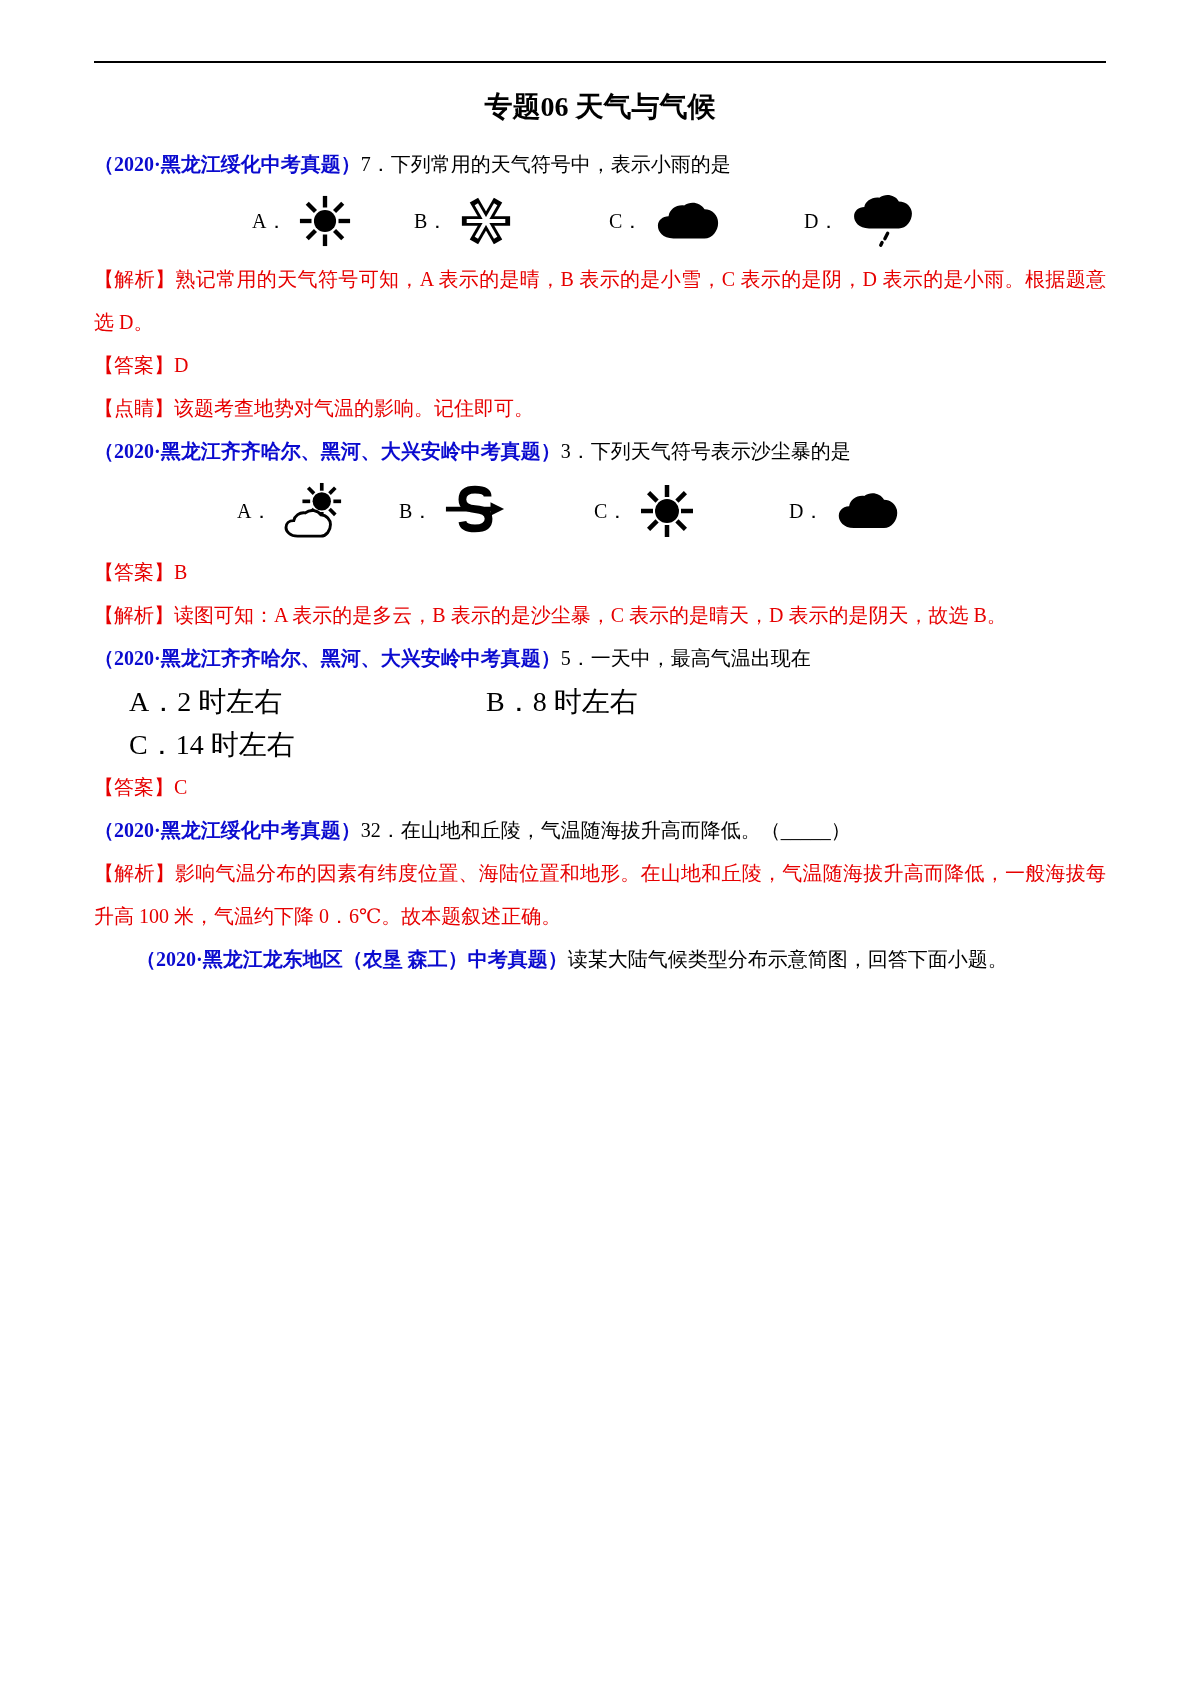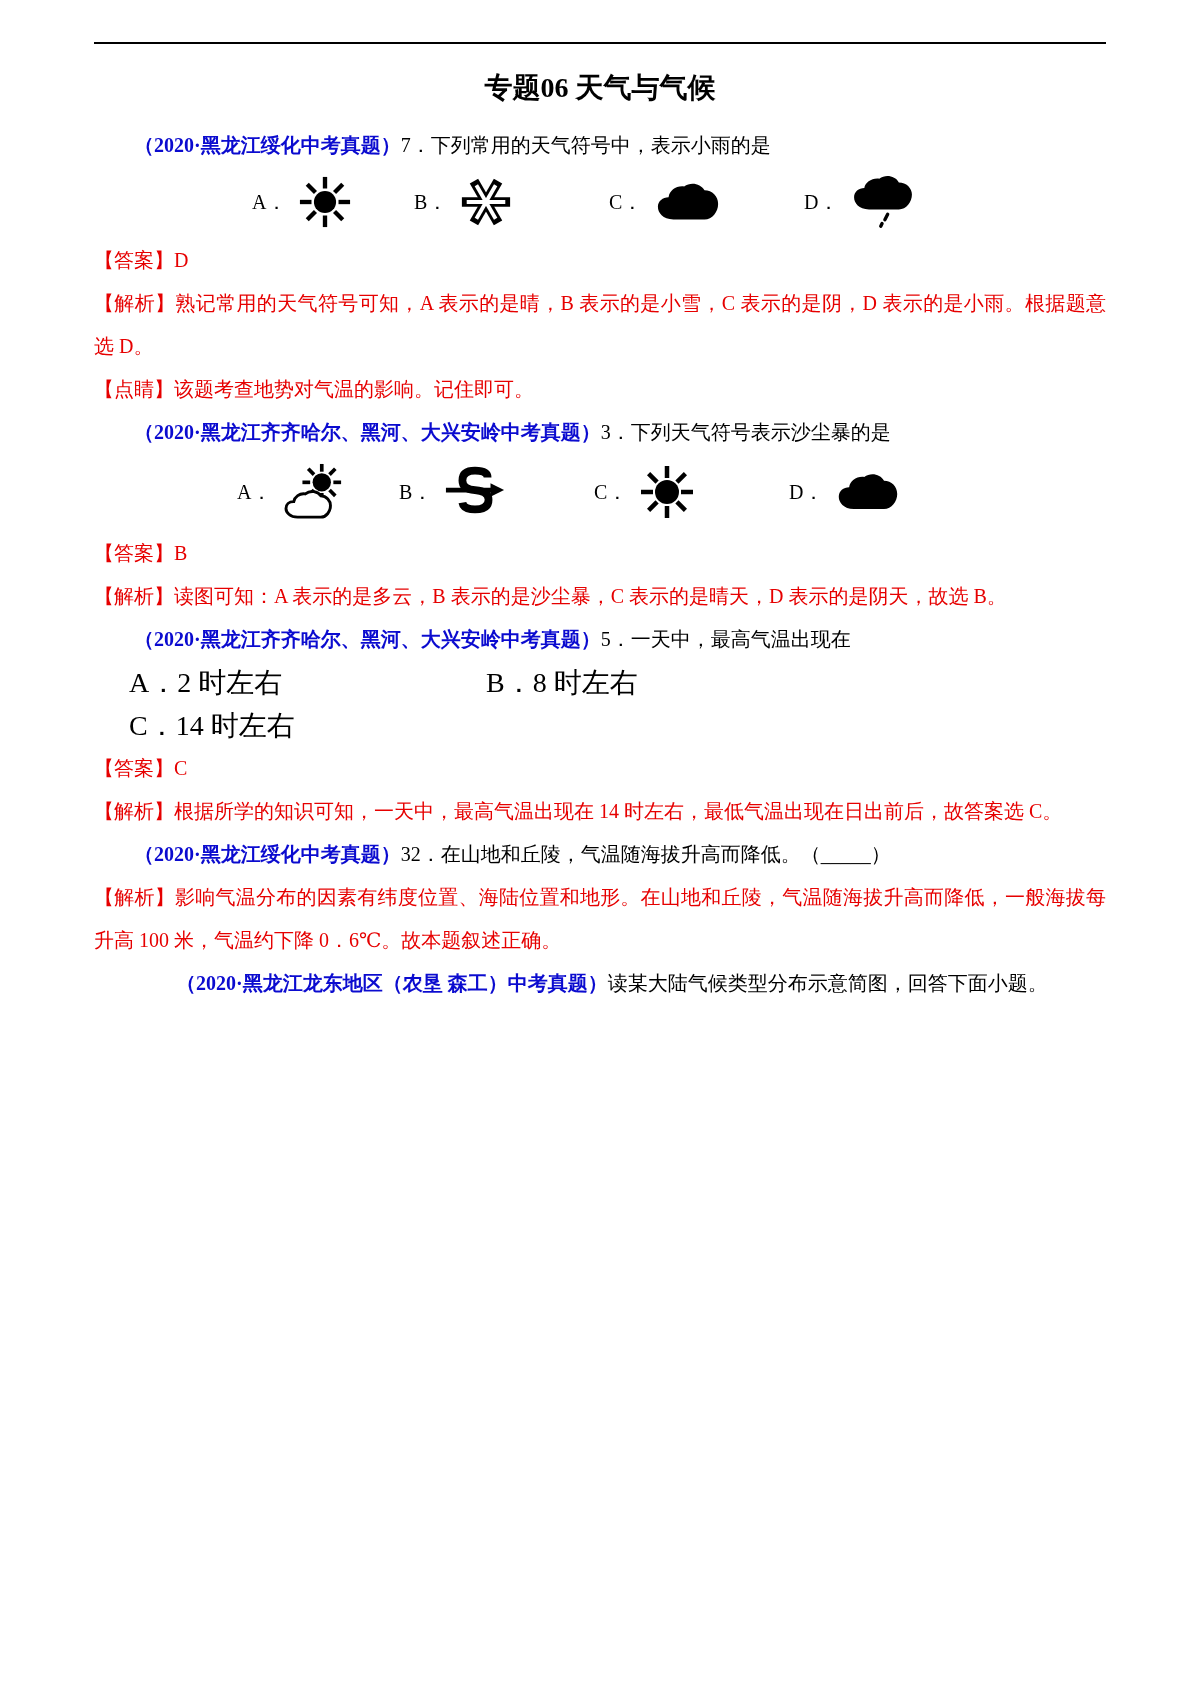--- a/index.html
+++ b/index.html
@@ -7,40 +7,40 @@
   body {
     width: 1200px; height: 1698px;
     background: #ffffff;
     font-family: "Liberation Serif", "DejaVu Serif", serif;
     color: #000;
   }
   .page {
     position: relative;
     width: 1012px;
     margin: 0 auto;
-    padding-top: 42px;
+    padding-top: 61px;
   }
   .top-rule {
     height: 0;
     border-bottom: 2.5px solid #000;
   }
   h1.title {
     font-size: 28px;
     font-weight: bold;
     text-align: center;
     margin: 26px 0 18px 0;
     line-height: 36px;
   }
   p.line {
     font-size: 20px;
     line-height: 43px;
     margin: 0;
     text-align: justify;
   }
-  .src { color: #0b0bcf; font-weight: bold; margin-left: 40px; }
+  .src { color: #0b0bcf; font-weight: bold; }
   .red { color: #e60000; }
   .icon-row {
     position: relative;
     height: 66px;
     margin: 2px 0 4px 0;
   }
   .icon-opt {
     position: absolute;
     top: 0;
     display: flex;
@@ -113,22 +113,22 @@
       <svg class="wicon" width="66" height="56" viewBox="0 0 70 60">
         <path d="M20 38 C9 38 4 31 4 25 C4 19 9 15 15 15 C16 9 23 4 31 5 C38 0 48 2 52 9 C60 9 66 15 66 22 C66 30 60 38 52 38 Z" fill="#000"></path>
         <g stroke="#000" stroke-width="3.6" stroke-linecap="round">
           <line x1="40" y1="43" x2="37" y2="49"></line>
           <line x1="34" y1="53" x2="32.6" y2="56"></line>
         </g>
       </svg>
     </div>
   </div>
 
+  <p class="line red"><span>【解析】</span><span>熟记常用的天气符号可知，A 表示的是晴，B 表示的是小雪，C 表示的是阴，D 表示的是小雨。根据题意选 D。</span></p>
   <p class="line red"><span>【答案】</span><span>D</span></p>
-  <p class="line red"><span>【解析】</span><span>熟记常用的天气符号可知，A 表示的是晴，B 表示的是小雪，C 表示的是阴，D 表示的是小雨。根据题意选 D。</span></p>
   <p class="line red"><span>【点睛】</span><span>该题考查地势对气温的影响。记住即可。</span></p>
 
   <p class="line"><span class="src">（2020·黑龙江齐齐哈尔、黑河、大兴安岭中考真题）</span><span>3．下列天气符号表示沙尘暴的是</span></p>
 
   <div class="icon-row" style="height:72px">
     <div class="icon-opt" style="left:143px;height:72px">
       <span class="opt-label">A．</span>
       <svg class="wicon" width="64" height="58" viewBox="0 0 66 60">
         <g stroke="#000" stroke-width="3.8">
           <line x1="40" y1="1" x2="40" y2="9"></line>
@@ -181,21 +181,20 @@
 
   <p class="line"><span class="src">（2020·黑龙江齐齐哈尔、黑河、大兴安岭中考真题）</span><span>5．一天中，最高气温出现在</span></p>
 
   <div class="opt-grid">
     <span>A．2 时左右</span>
     <span>B．8 时左右</span>
     <span>C．14 时左右</span>
   </div>
 
   <p class="line red"><span>【答案】</span><span>C</span></p>
-  <p class="line red"><span>【解析】</span><span>根据所学的知识可知，一天中，最高气温出现在 14 时左右，最低气温出现在日出前后，故答案选 C。</span></p>
 
   <p class="line"><span class="src">（2020·黑龙江绥化中考真题）</span><span>32．在山地和丘陵，气温随海拔升高而降低。（_____）</span></p>
 
   <p class="line red"><span>【解析】</span><span>影响气温分布的因素有纬度位置、海陆位置和地形。在山地和丘陵，气温随海拔升高而降低，一般海拔每升高 100 米，气温约下降 0．6℃。故本题叙述正确。</span></p>
 
   <p class="line indent"><span class="src">（2020·黑龙江龙东地区（农垦 森工）中考真题）</span><span>读某大陆气候类型分布示意简图，回答下面小题。</span></p>
 
 </div>
 
 </body></html>

